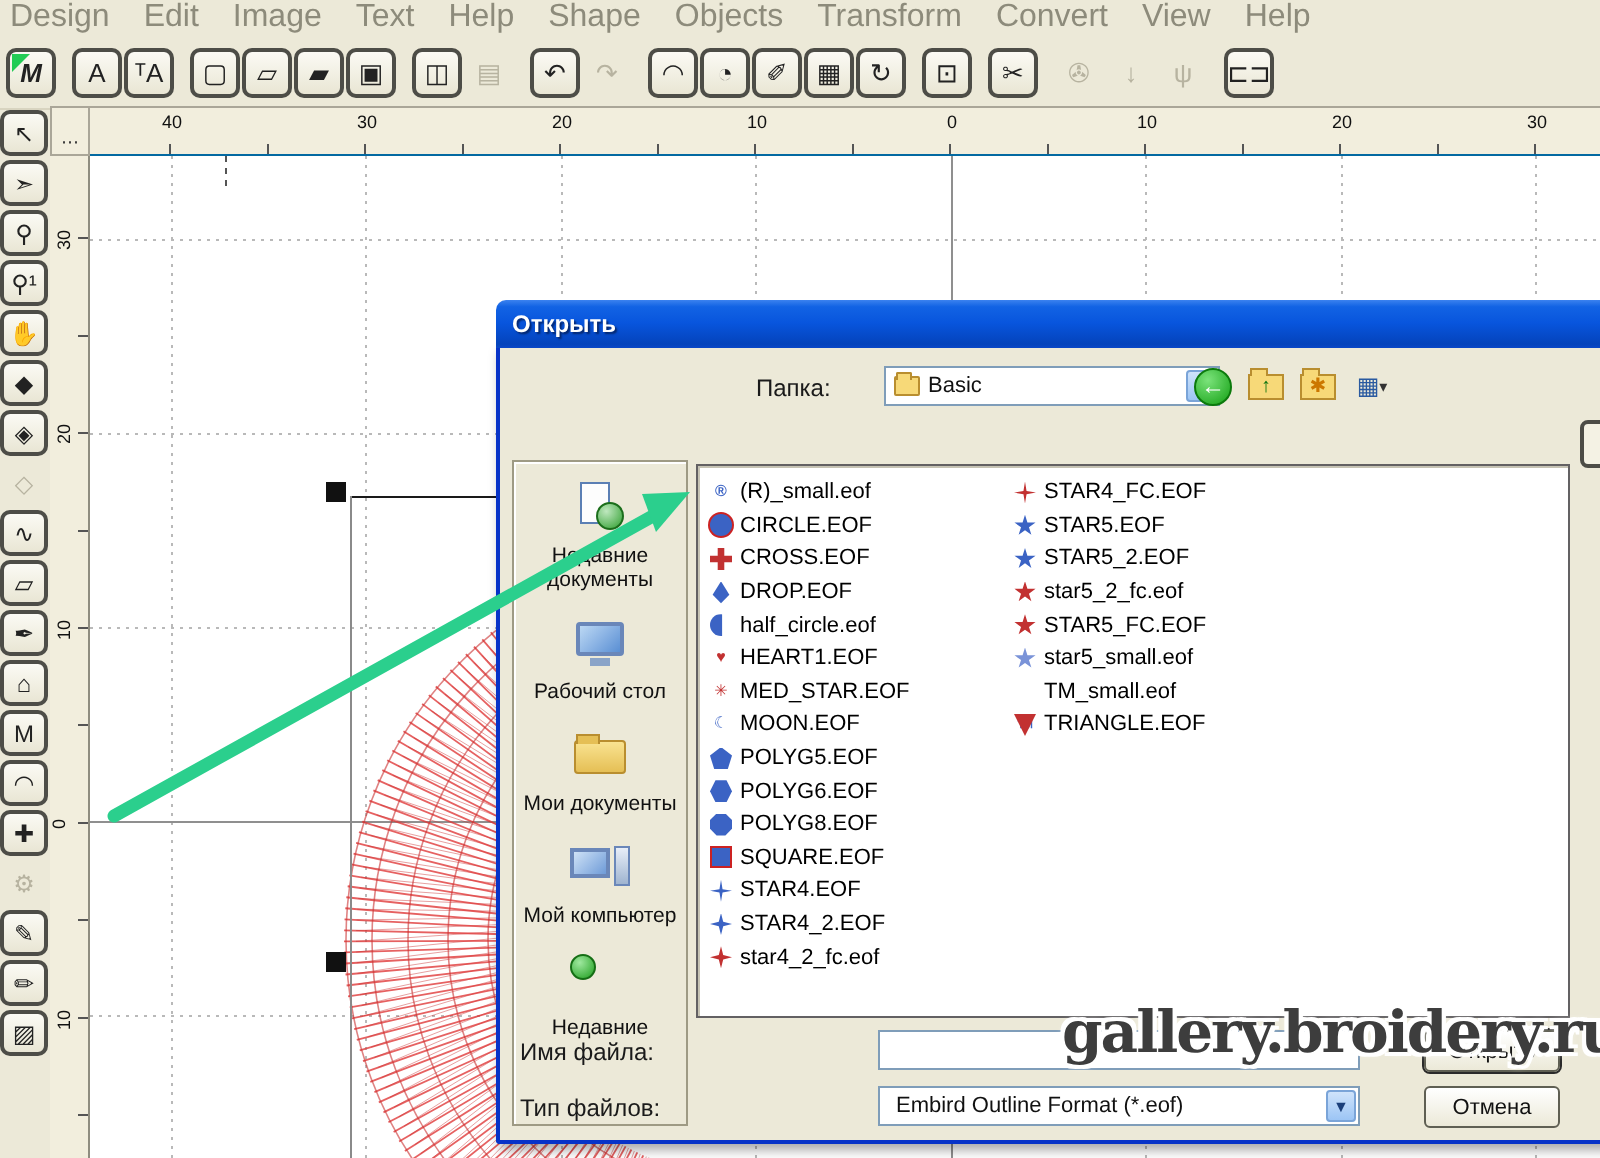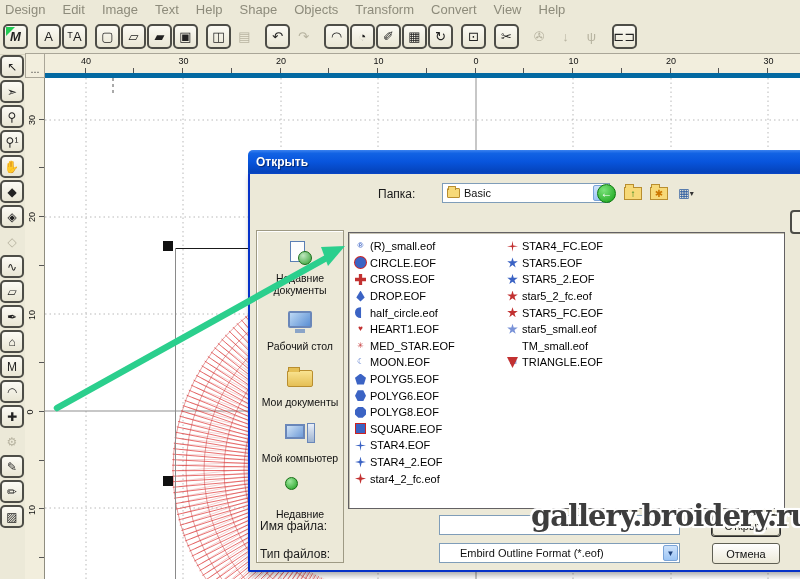--- a/index.html
+++ b/index.html
@@ -2,21 +2,21 @@
 <html><head>
 <meta charset="utf-8">
 <style>
   html,body{margin:0;padding:0;width:800px;height:579px;overflow:hidden;
     font-family:"Liberation Sans","DejaVu Sans",sans-serif;background:#ece9d8;position:relative;}
   *{box-sizing:border-box;}
 
   
   #menubar{position:absolute;left:0;top:0;width:800px;height:18px;display:flex;gap:17px;
     align-items:center;padding-left:5px;background:#ece9d8;}
-  .menu-item{font-size:13px;color:#8d8b7b;cursor:default;}
+  .menu-item{font-size:16px;color:#8d8b7b;cursor:default;}
 
   
   #toolbar{position:absolute;left:0;top:18px;width:800px;height:37px;display:flex;align-items:center;
     padding-left:3px;background:#ece9d8;border-bottom:1px solid #d8d4c0;}
   .tbtn{width:25px;height:25px;margin-right:1px;border:2px solid #4d4d47;border-radius:5px;
     background:linear-gradient(#fbfaf4,#e9e6d4);display:flex;align-items:center;justify-content:center;
     font-size:13px;color:#222;position:relative;flex:0 0 auto;}
   .tbtn.grp{margin-left:7px;}
   .tbtn.disabled{border-color:transparent;background:transparent;color:#b7b3a0;}
   .tbtn .g{line-height:1;}
@@ -28,21 +28,21 @@
   #lefttools{position:absolute;left:0;top:55px;width:25px;display:flex;flex-direction:column;}
   .sbtn{width:24px;height:23px;margin-bottom:2px;border:2px solid #4d4d47;border-radius:5px;
     background:linear-gradient(#fbfaf4,#e9e6d4);display:flex;align-items:center;justify-content:center;
     font-size:12px;color:#222;}
   .sbtn.disabled{border-color:transparent;background:transparent;color:#b7b3a0;}
 
   
   #corner{position:absolute;left:25px;top:53px;width:20px;height:25px;background:#f2eedd;
     border:1px solid #aaa698;font-size:9px;color:#333;display:flex;align-items:flex-end;justify-content:center;}
   #hruler{position:absolute;left:45px;top:53px;width:755px;height:25px;background:#f2eedd;
-    border-top:1px solid #aaa698;border-bottom:5px solid #0369a1;}
+    border-top:1px solid #aaa698;border-bottom:1px solid #0369a1;}
   #hruler .ticks{position:absolute;left:0;bottom:0;width:100%;height:5px;
     background:repeating-linear-gradient(90deg,transparent 0 47.7px,#555 47.7px 48.75px);
     background-position:-8px 0;}
   .hlab{position:absolute;top:2px;font-size:9px;color:#111;transform:translateX(-50%);}
   #vruler{position:absolute;left:25px;top:78px;width:20px;height:501px;background:#f2eedd;
     border-right:1px solid #8f8d80;}
   #vruler .ticks{position:absolute;right:0;top:0;height:100%;width:5px;
     background:repeating-linear-gradient(180deg,transparent 0 47.7px,#555 47.7px 48.7px);
     background-position:0 -7px;}
   .vlab{position:absolute;left:2px;font-size:9px;color:#111;transform:rotate(-90deg);}
@@ -137,21 +137,21 @@
   .fi-star4w{clip-path:polygon(50% 0,57% 43%,100% 50%,57% 57%,50% 100%,43% 57%,0 50%,43% 43%);}
   .fi-star5{clip-path:polygon(50% 0,61% 35%,98% 35%,68% 57%,79% 91%,50% 70%,21% 91%,32% 57%,2% 35%,39% 35%);}
   .fi-tri{clip-path:polygon(0 0,100% 0,50% 100%);}
   .fi-heart,.fi-burst,.fi-moon{background:none!important;}
 
   
   #filename-row{position:absolute;left:0;top:342px;width:100%;height:22px;}
   #filetype-row{position:absolute;left:0;top:370px;width:100%;height:22px;}
   #filename-label,#filetype-label{position:absolute;left:10px;top:4px;}
   .field{position:absolute;left:189px;top:0;width:241px;height:20px;background:#fff;
-    border:1px solid #7f9db9;font-size:11px;padding:2px 20px;font-family:inherit;color:#111;text-align:right;}
+    border:1px solid #7f9db9;font-size:11px;padding:2px 8px;font-family:inherit;color:#111;text-align:right;}
   .dlg-btn{position:absolute;left:462px;top:0;width:68px;height:21px;font-size:11px;color:#111;
     background:linear-gradient(#ffffff,#ece9d8);border:1px solid #5f5f53;border-radius:3px;
     display:flex;align-items:center;justify-content:center;}
   .dlg-btn.default{box-shadow:0 0 0 1px #2a2a2a;}
 
   
   #watermark{position:absolute;left:531px;top:499px;z-index:60;font-family:"DejaVu Serif","Liberation Serif",serif;
     font-weight:bold;font-size:29px;letter-spacing:-1px;color:#3d3d3d;white-space:nowrap;
     text-shadow:-2px -2px 0 #fff,2px -2px 0 #fff,-2px 2px 0 #fff,2px 2px 0 #fff,0 0 4px #fff;}
   #arrow-svg{position:absolute;left:0;top:0;z-index:70;pointer-events:none;}

